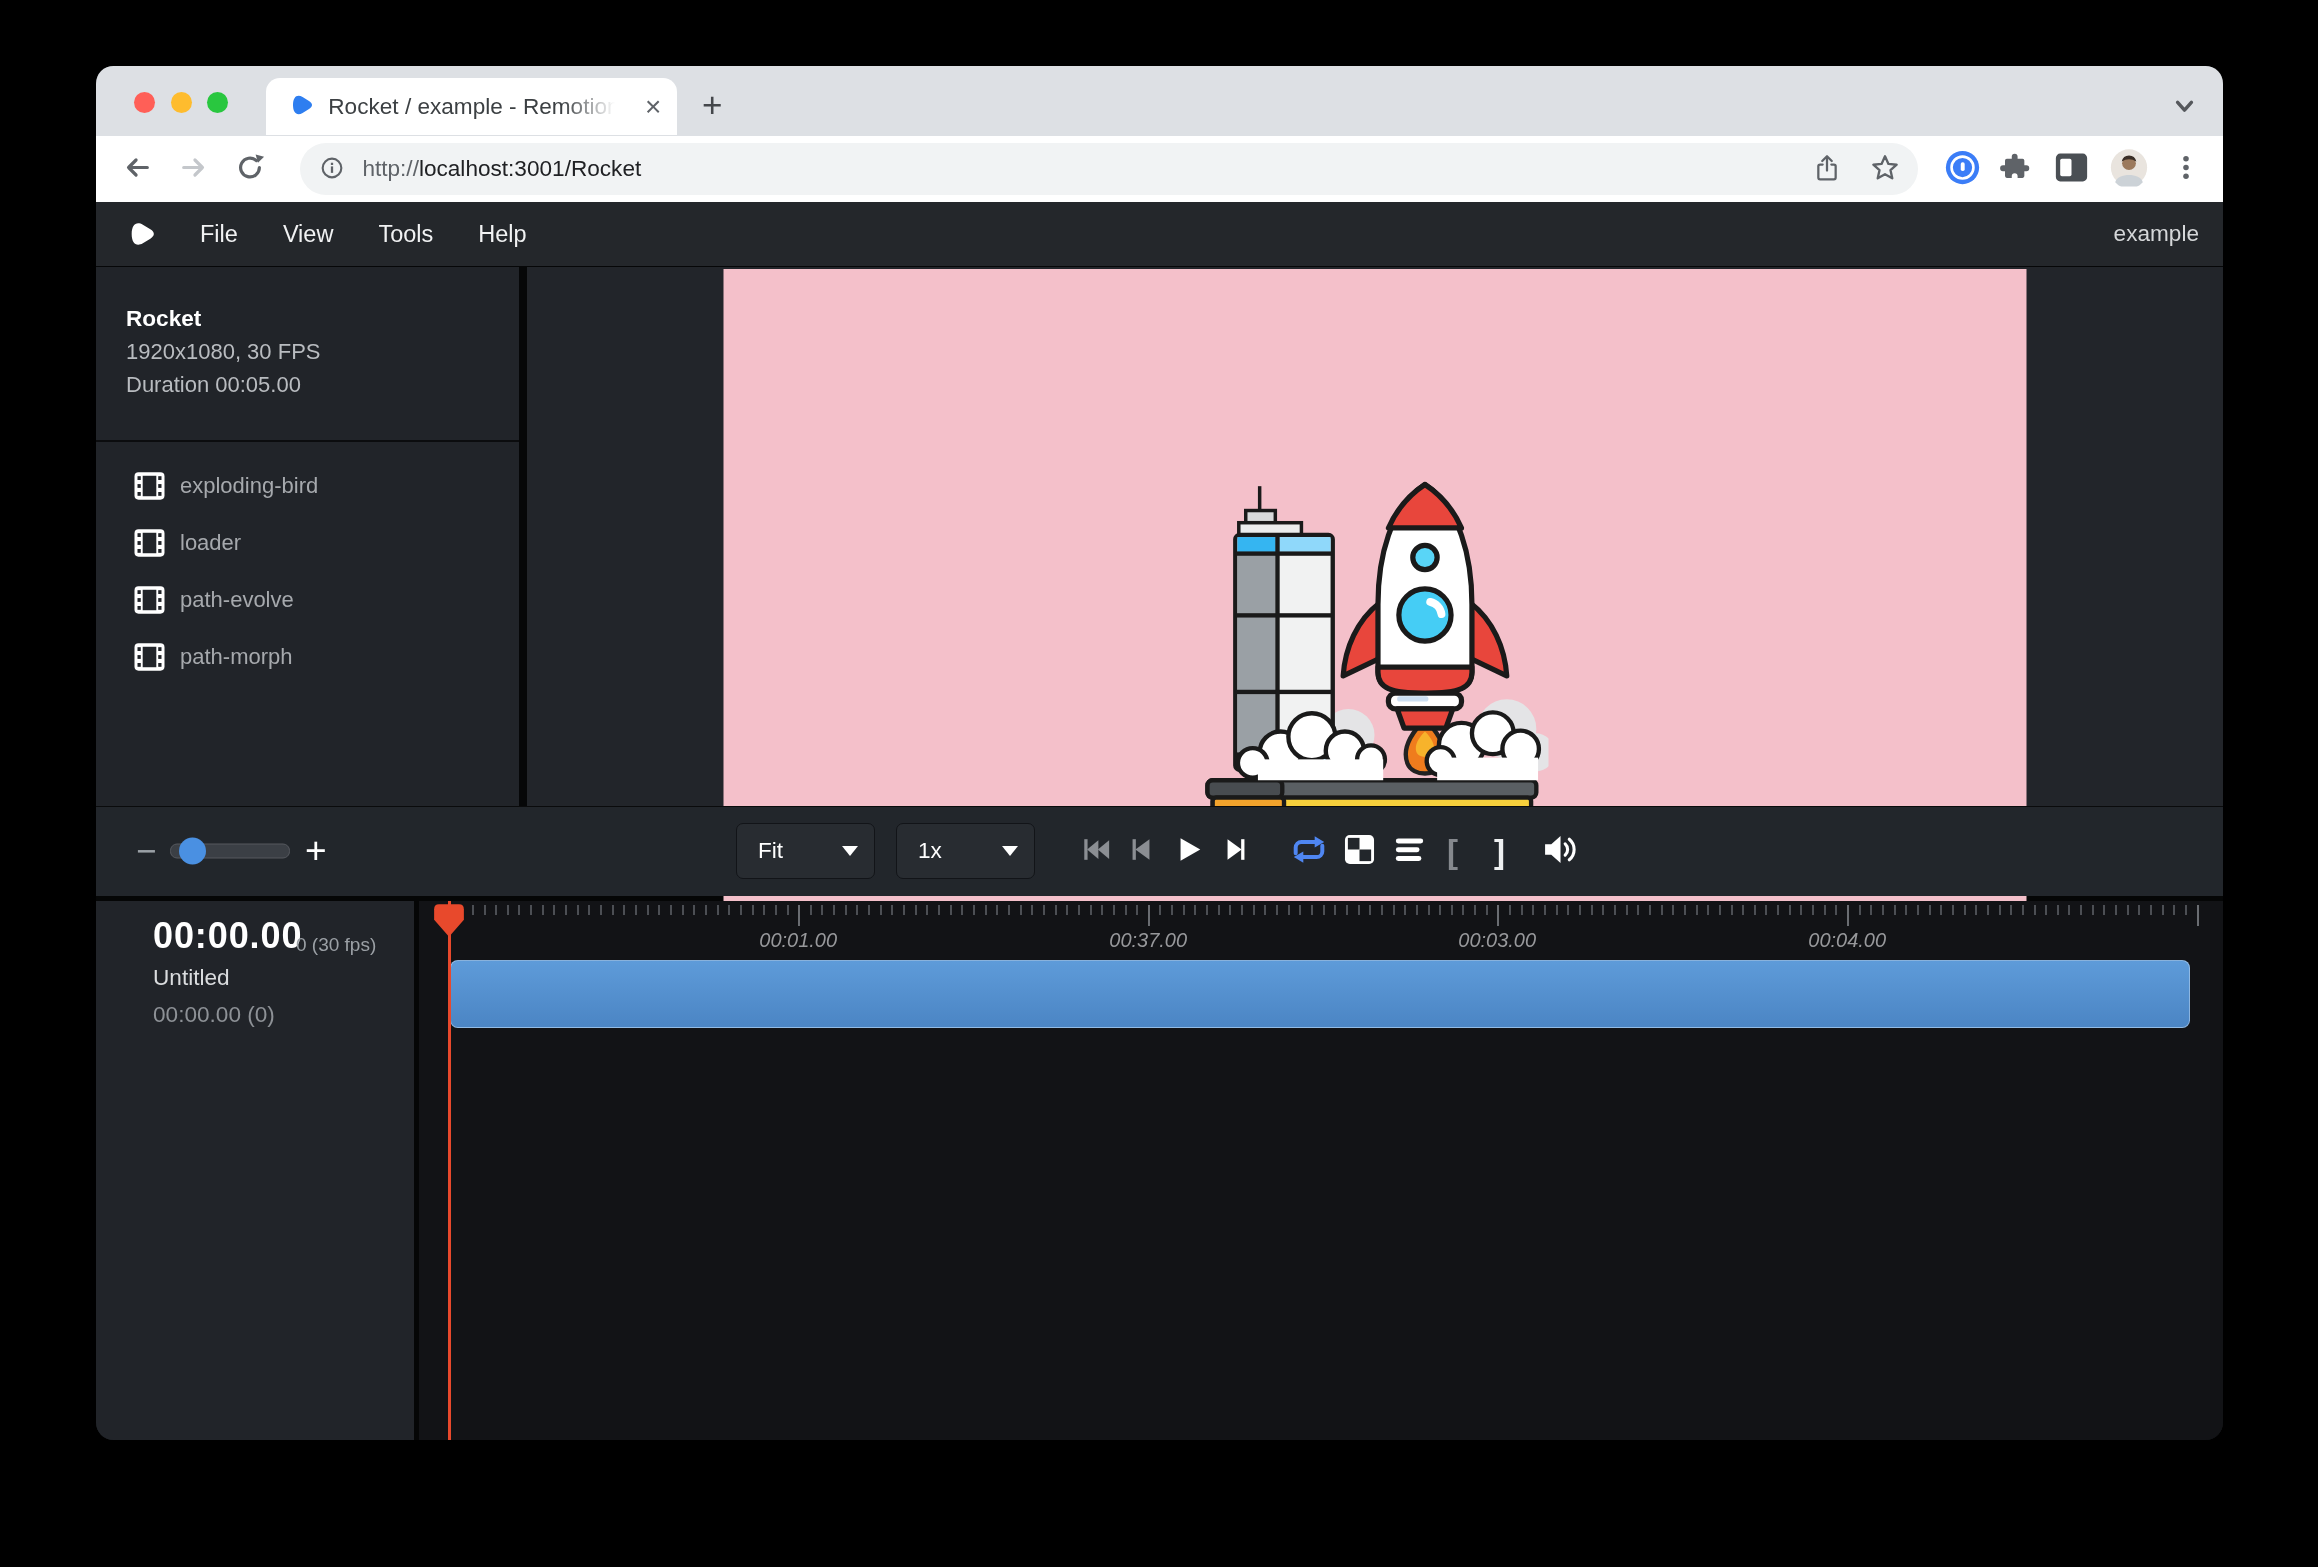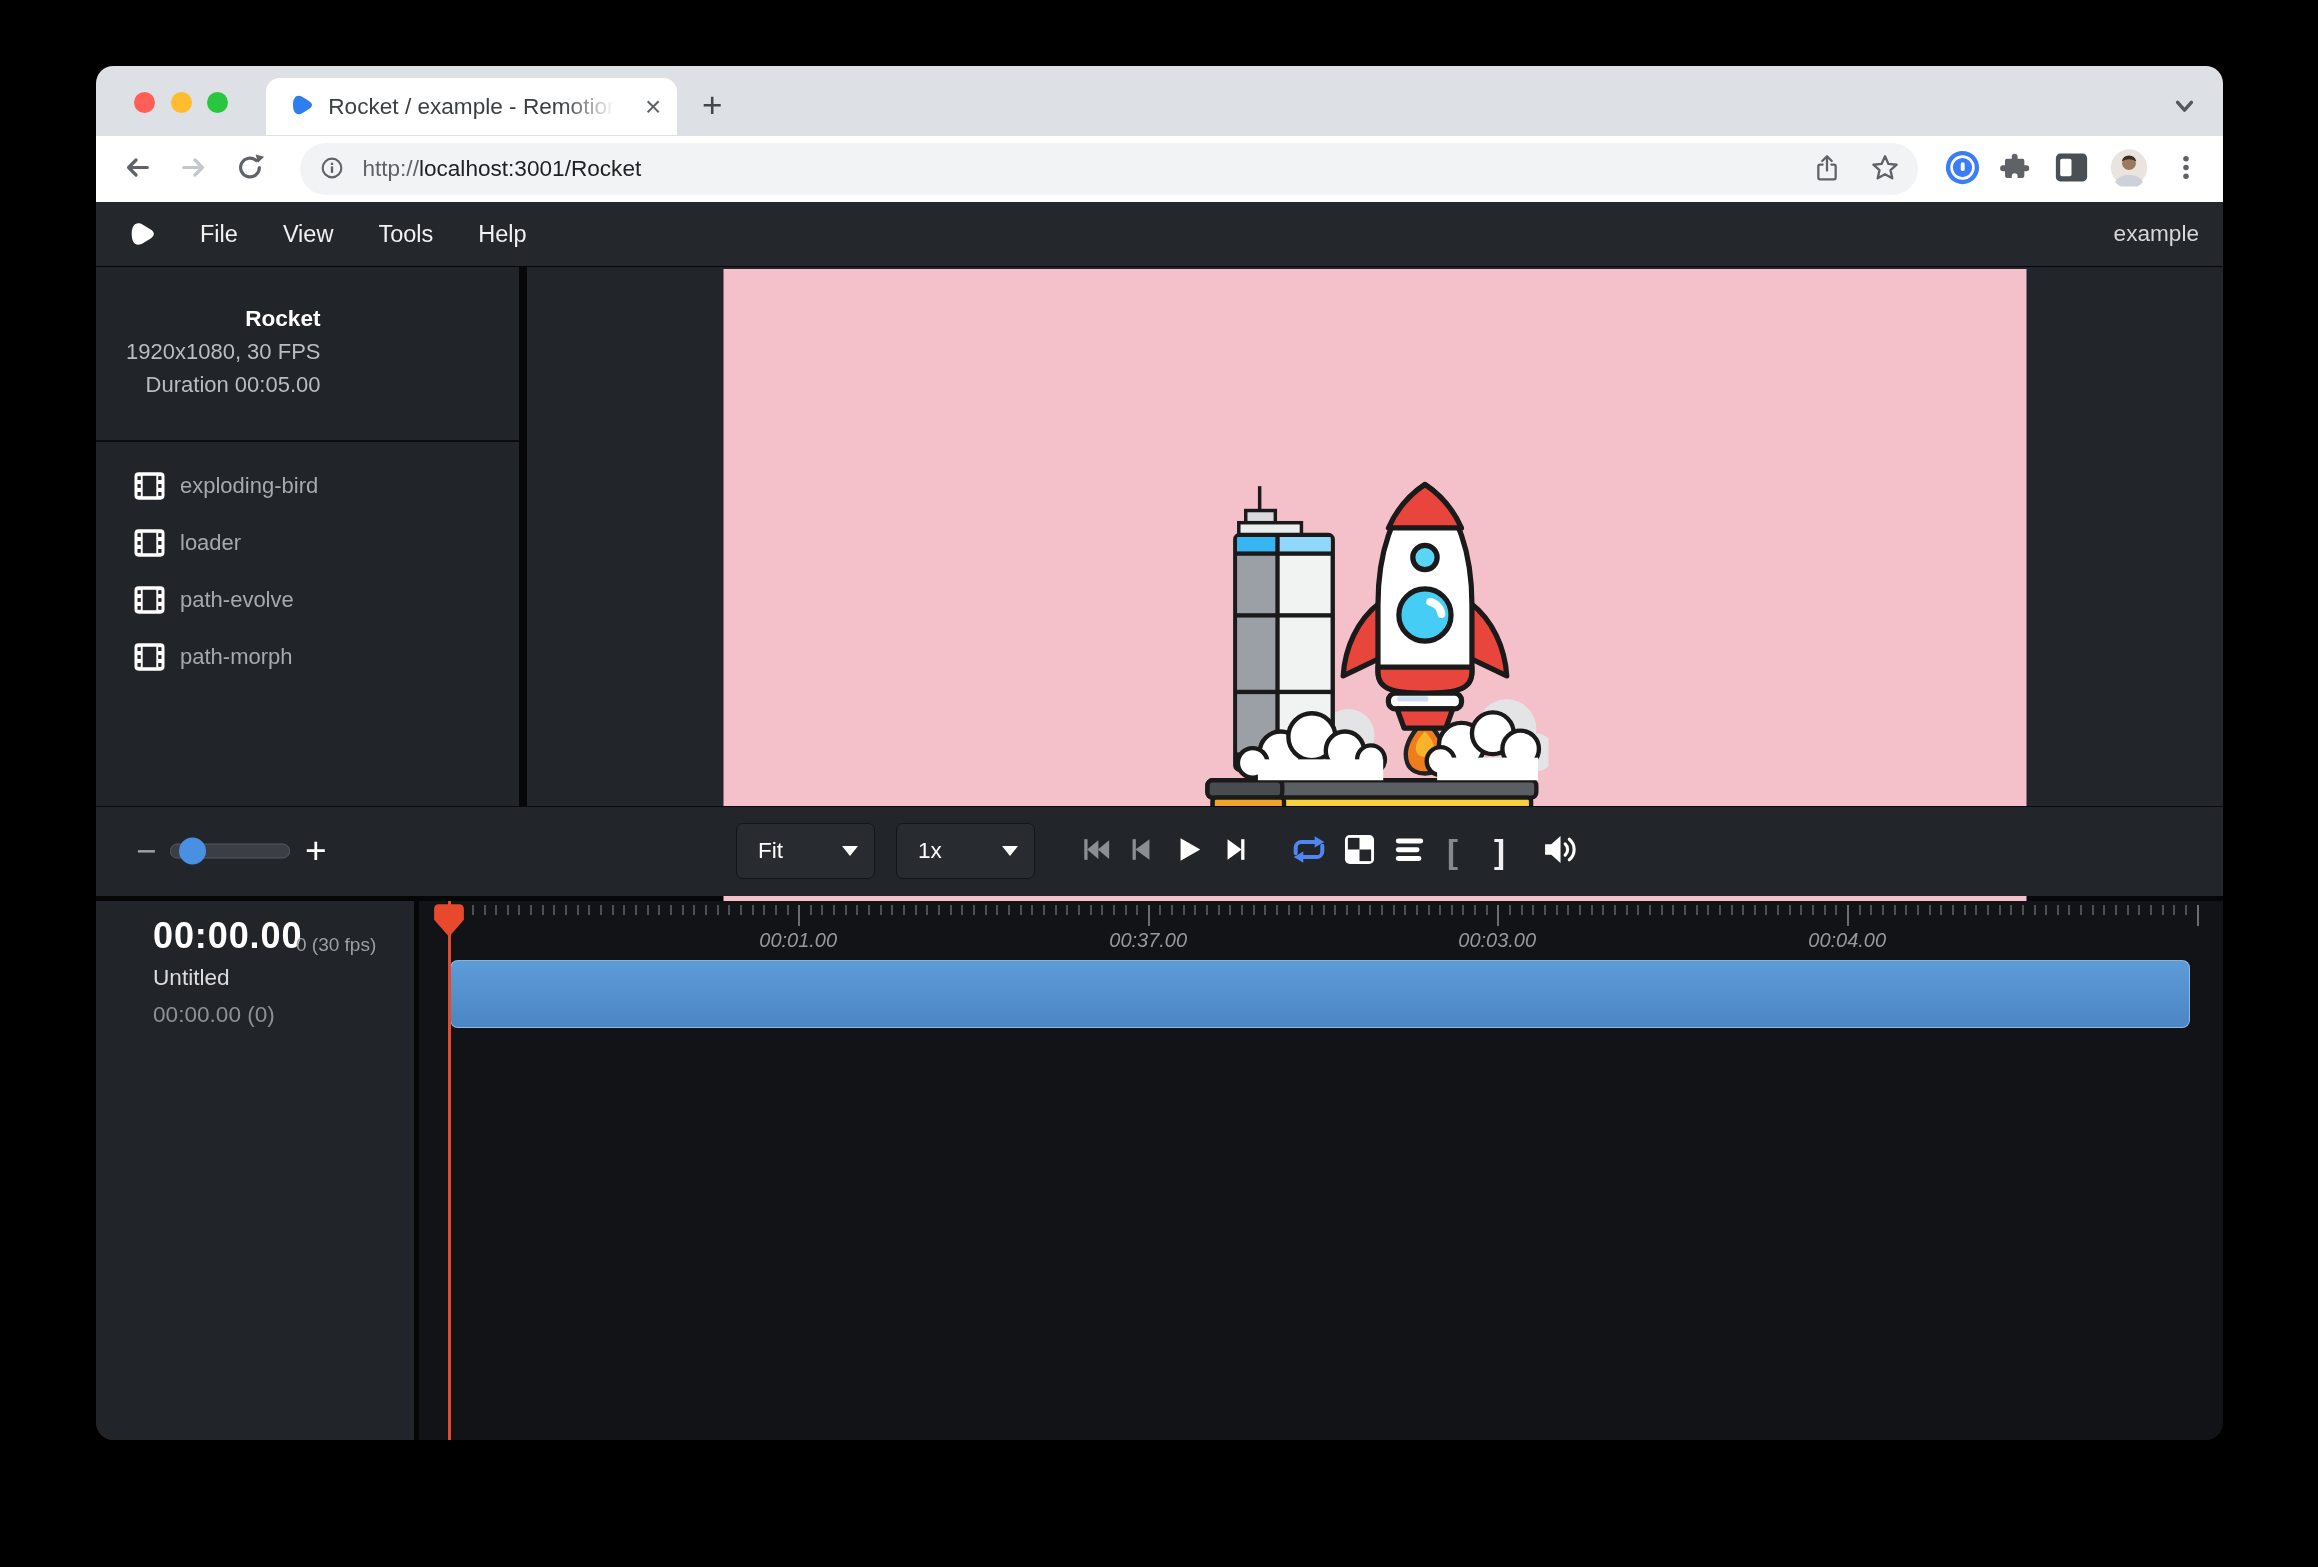--- a/index.html
+++ b/index.html
@@ -28,21 +28,21 @@
     background:#f1f3f4;display:flex;align-items:center;padding:0 19px 0 19px;box-sizing:border-box;}
   .url-text{margin-left:17.4px;font-size:22.6px;color:#202124;white-space:nowrap;}
   .url-scheme{color:#5f6368;}
   .pill-spacer{flex:1;}
   
   .menubar{height:64px;background:#24272b;border-bottom:1.7px solid #060708;display:flex;
     align-items:center;flex:none;color:#f1f2f3;font-size:23.5px;}
   .menu-item{margin-left:45px;}
   .menu-right{margin-left:auto;margin-right:24px;color:#d5d7d9;font-size:22.6px;}
   
-  .main{flex:1;display:flex;min-height:0;background:#060708;text-align:right;}
+  .main{flex:1;display:flex;min-height:0;background:#060708;}
   .sidebar{width:423px;background:#212429;position:relative;flex:none;}
   .sb-info{position:absolute;left:30px;top:35px;line-height:33px;font-size:22px;color:#b9bcc0;}
   .sb-title{color:#fff;font-weight:bold;font-size:22.6px;}
   .sb-divider{position:absolute;left:0;right:0;top:173px;height:1.7px;background:#0b0c0e;}
   .sb-list{position:absolute;left:0;right:0;top:190px;bottom:0;overflow:hidden;}
   .sb-item{height:57px;display:flex;align-items:center;color:#a6a9ad;font-size:22px;cursor:default;}
   .sb-item .ic{flex:none;display:flex;align-items:center;}
   .sb-item.composition{padding-left:37px;}
   .sb-item.folder{padding-left:23.5px;}
   .sb-item .lbl{margin-left:14px;}

